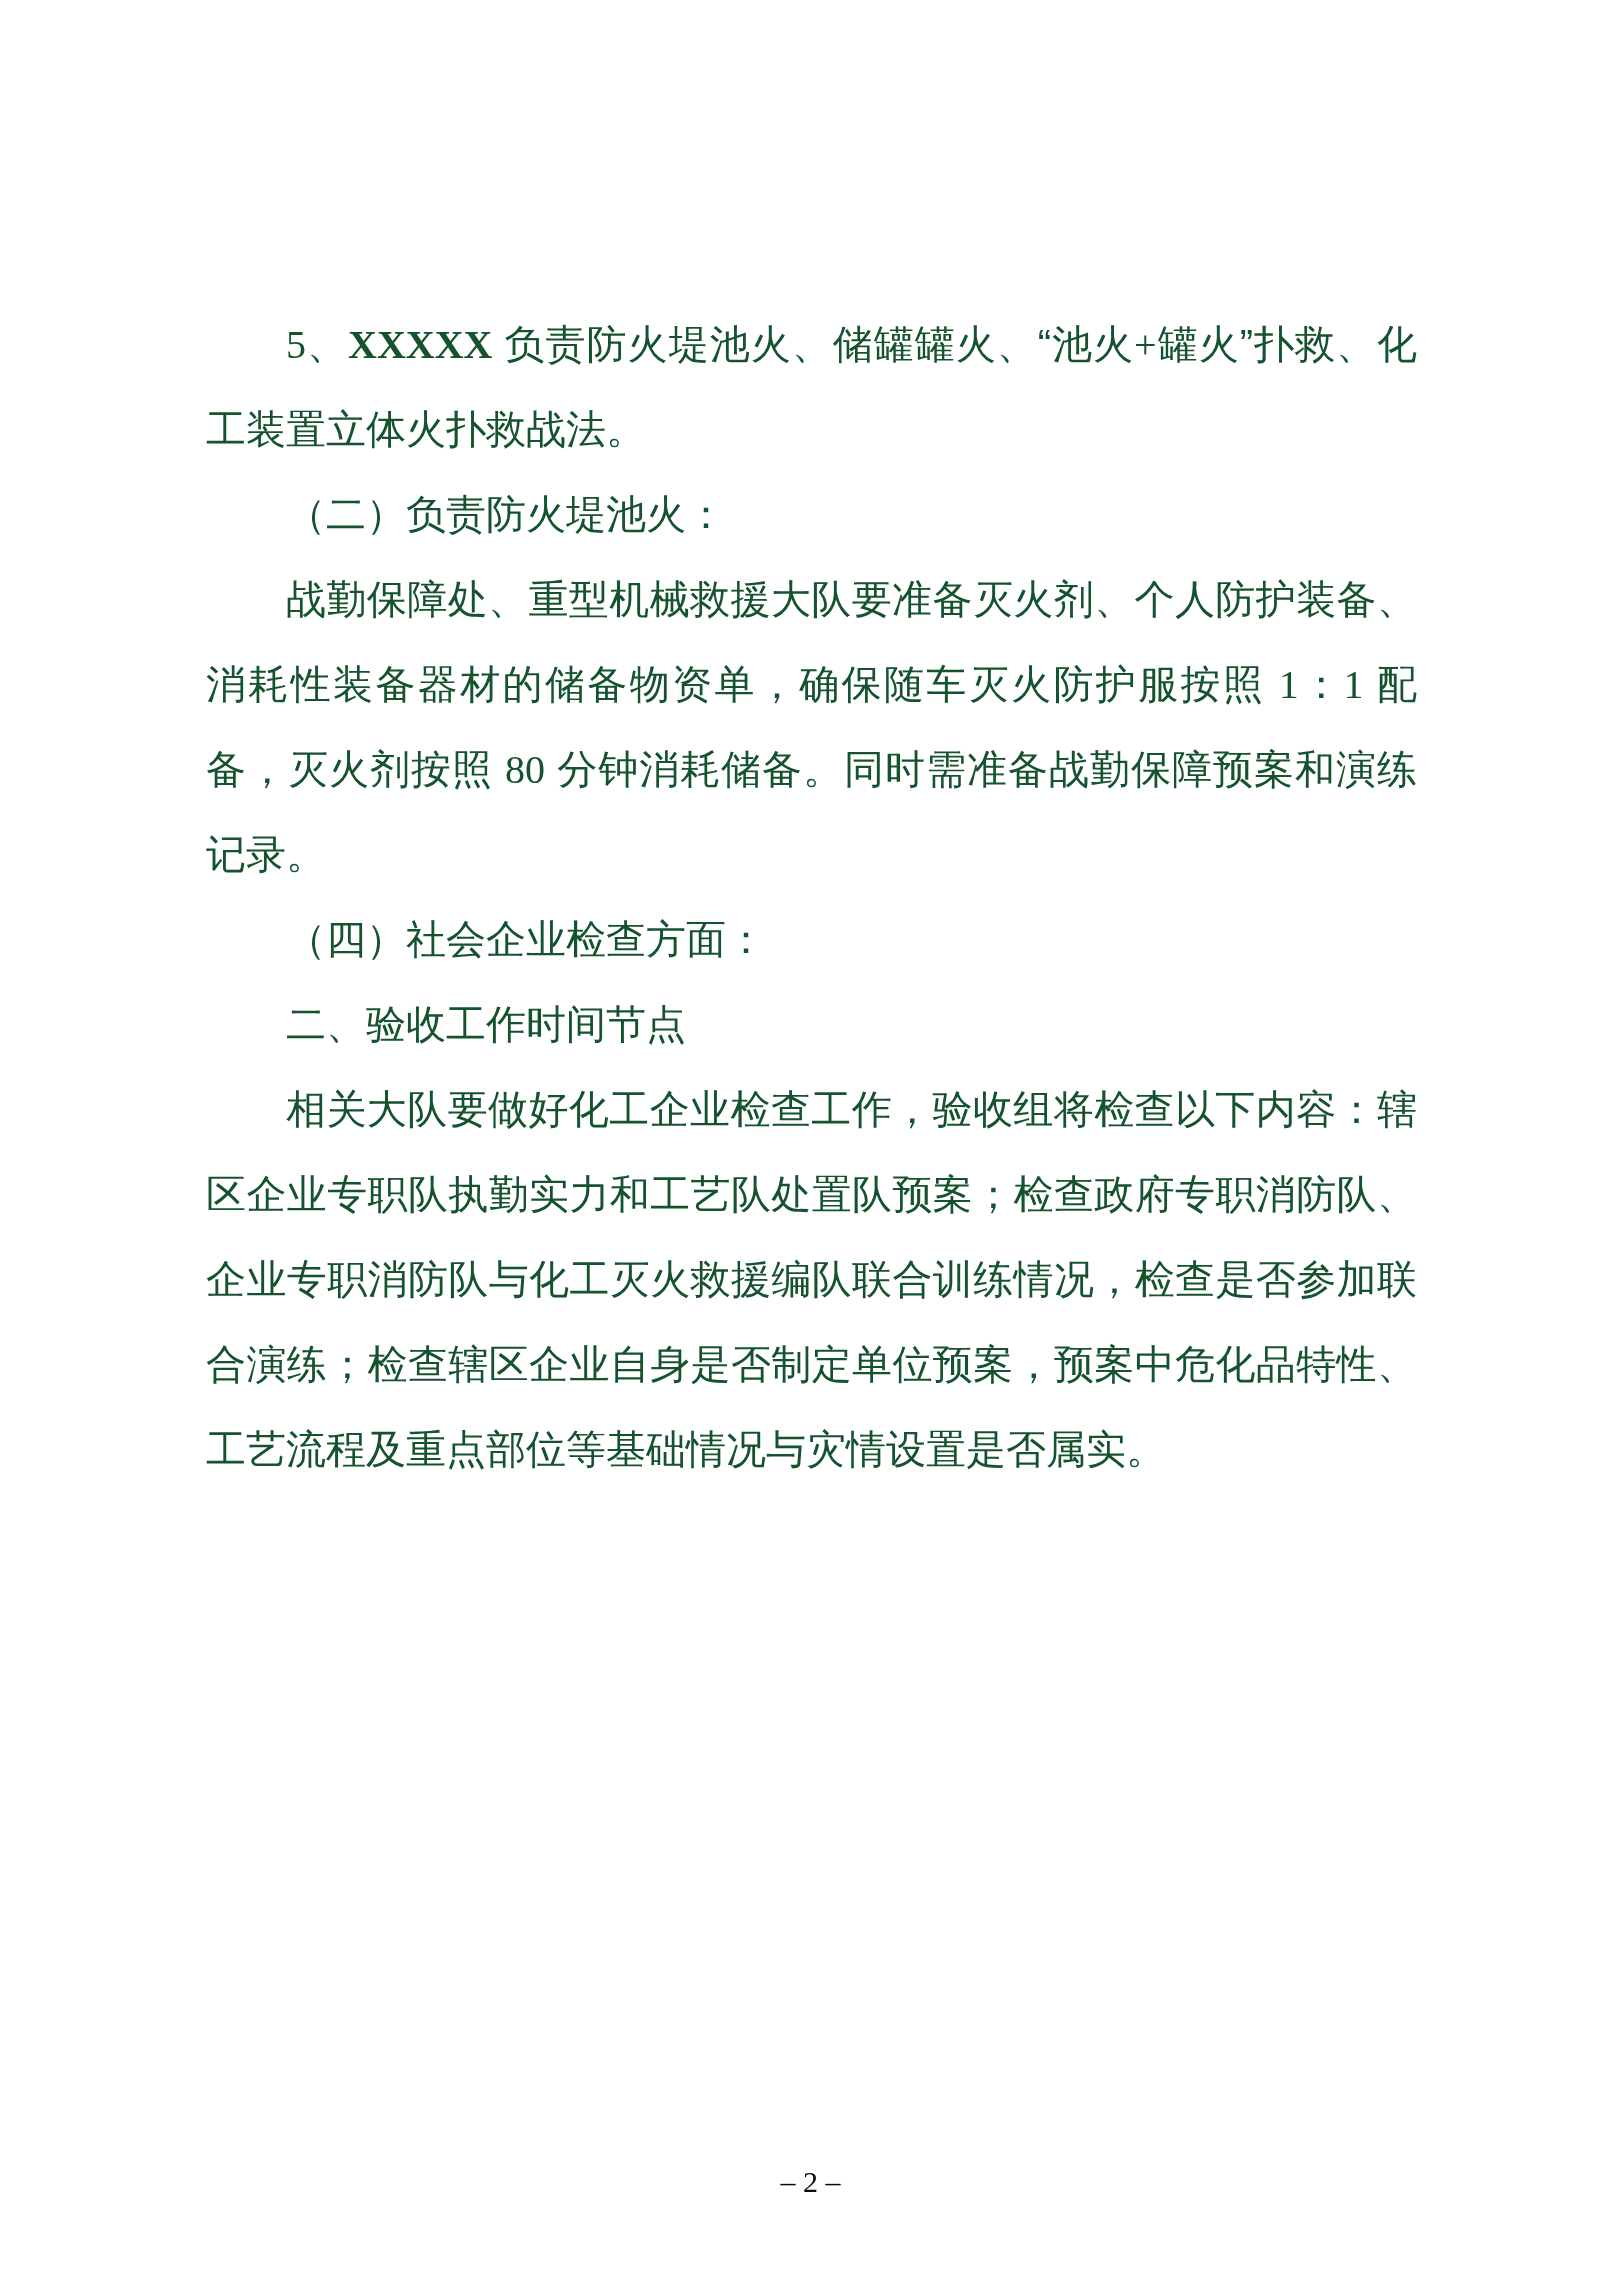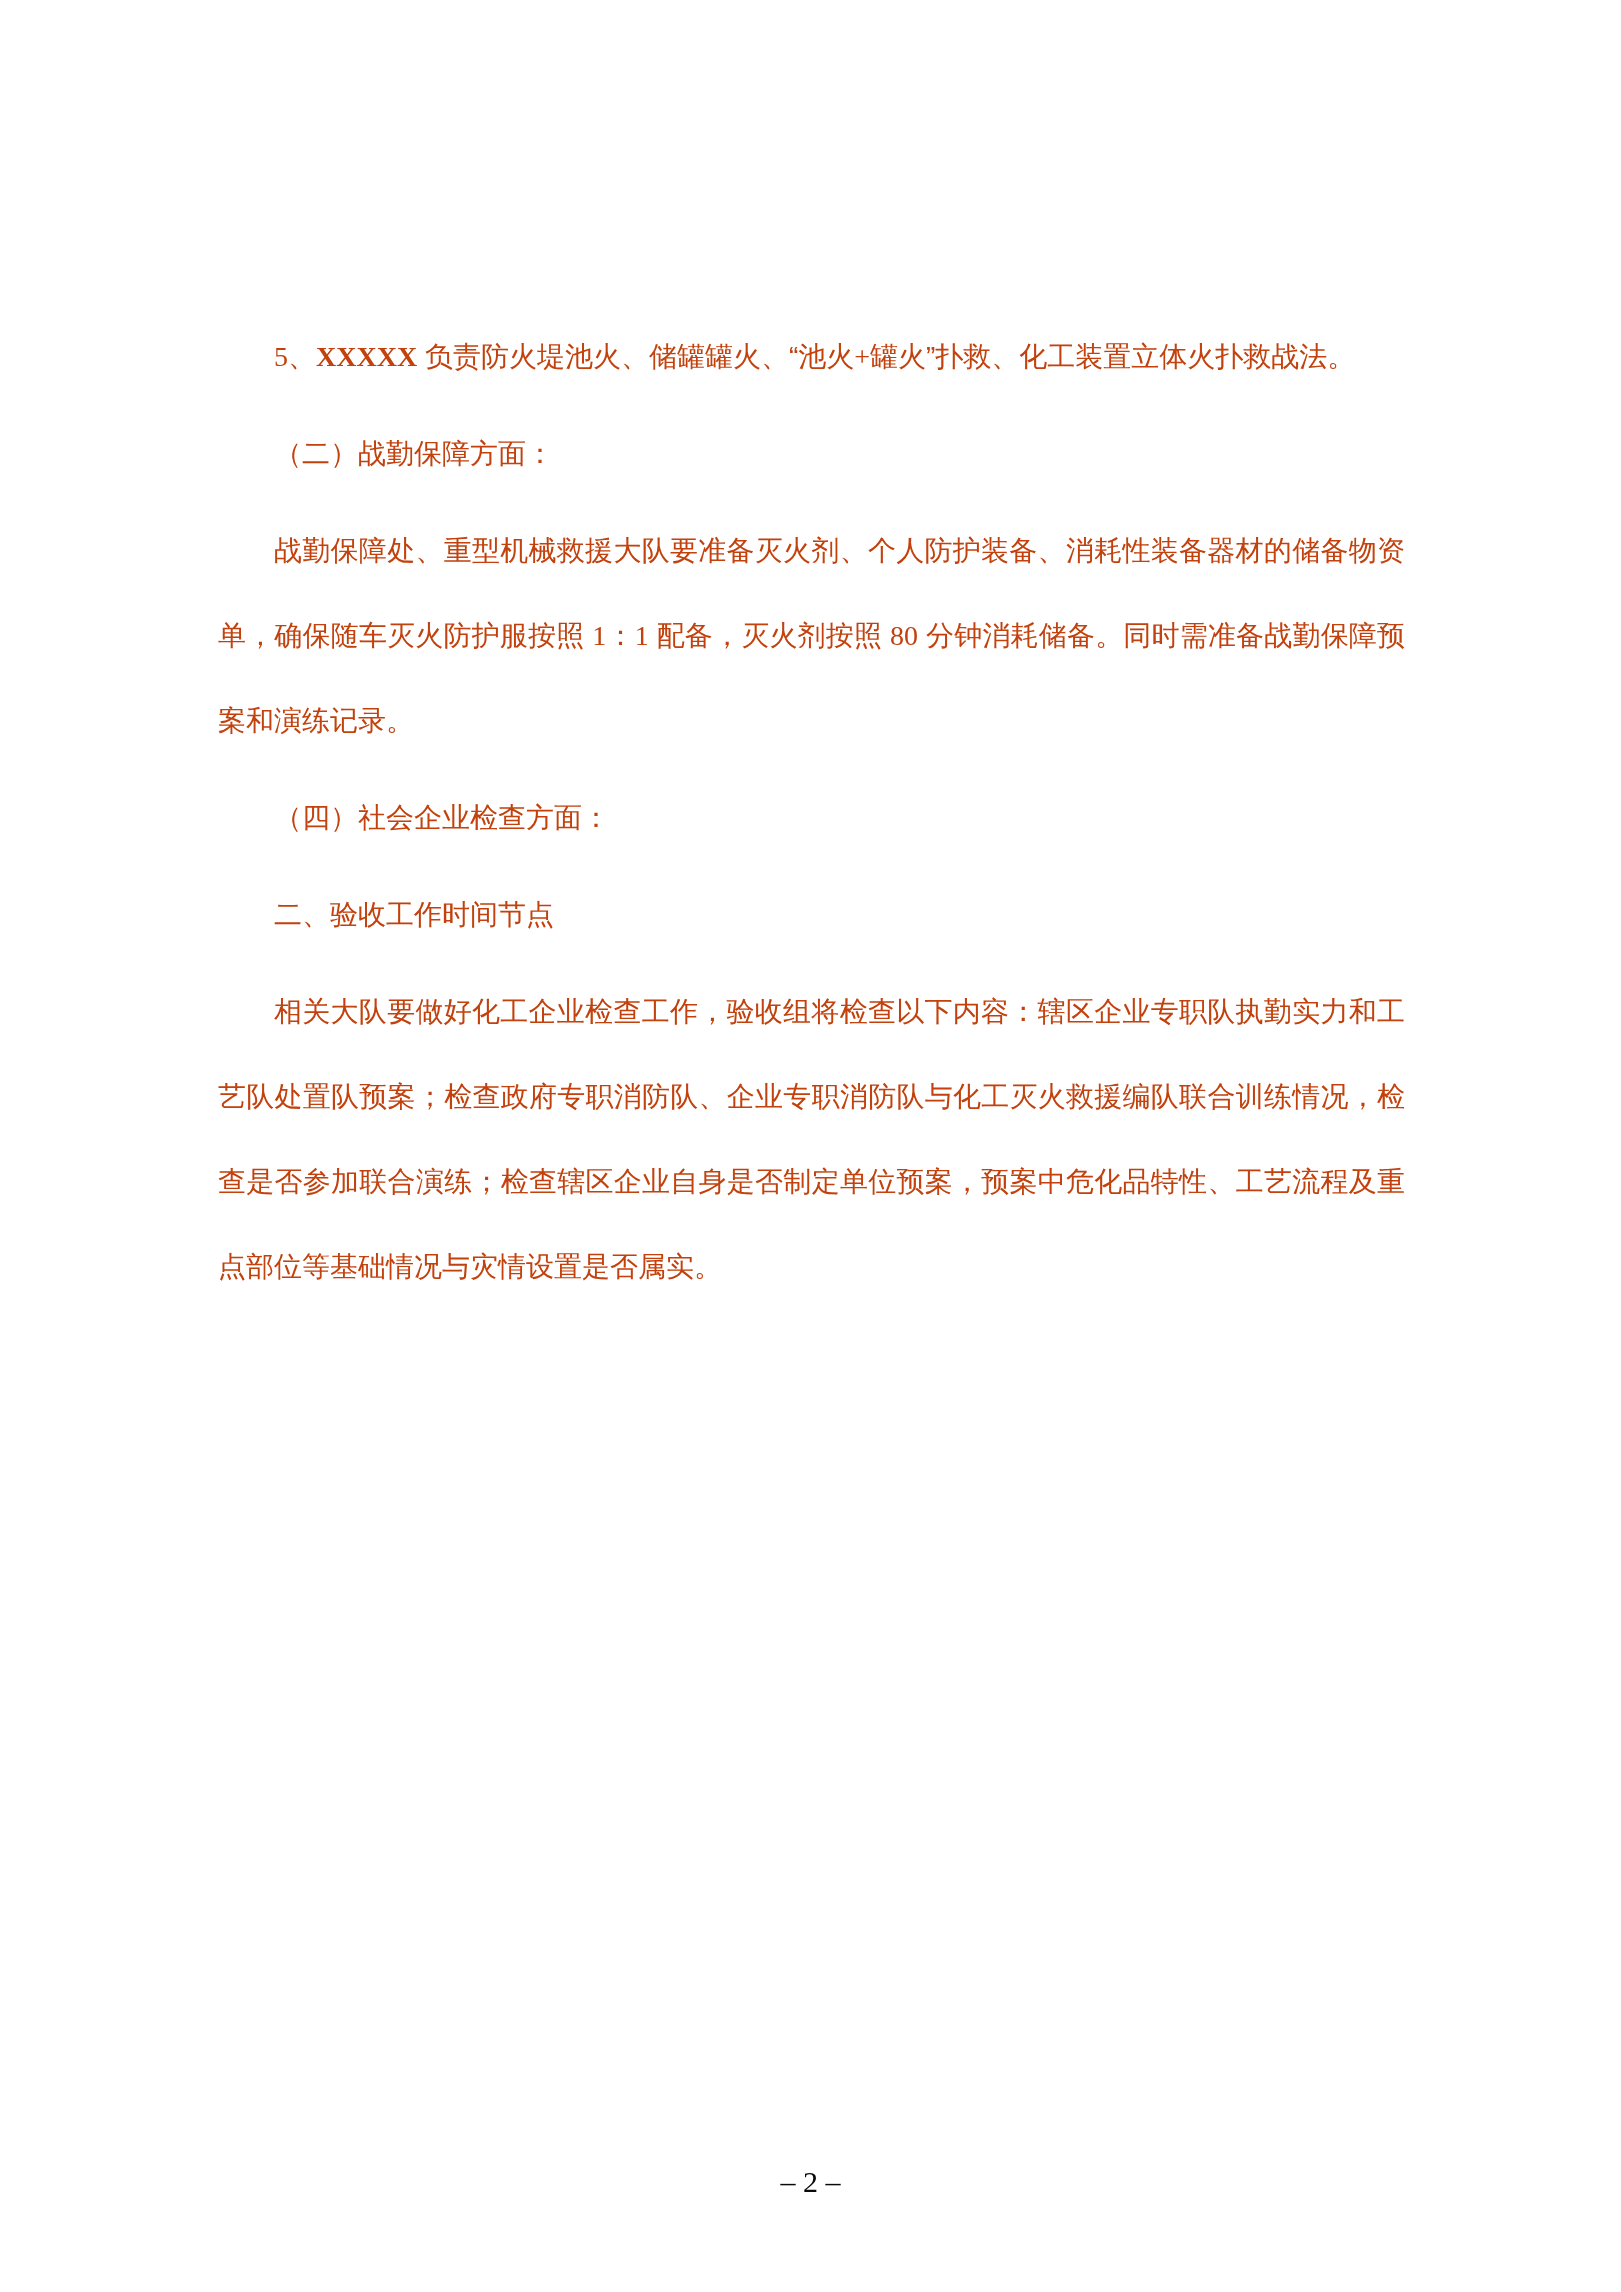--- a/index.html
+++ b/index.html
@@ -17,26 +17,26 @@
     overflow: hidden;
     margin: 0 auto;
   }
   .doc-body {
     position: absolute;
     left: 206px;
     top: 302px;
     width: 1211px;
   }
   p.para {
-    margin: 12px;
-    font-size: 28px;
+    margin: 0;
+    font-size: 40px;
     line-height: 85px;
     text-align: justify;
     text-indent: 2em;
-    color: #c2410c;
+    color: #14532d;
     word-break: break-all;
   }
   .latin {
     font-family: "Liberation Serif", "DejaVu Serif", serif;
   }
   .latin-bold {
     font-family: "Liberation Serif", "DejaVu Serif", serif;
     font-weight: bold;
   }
   .footer {
@@ -49,21 +49,21 @@
     color: #0a0a0a;
     font-family: "Liberation Serif", "DejaVu Serif", serif;
   }
 </style>
 </head>
 <body>
 
 <div class="page">
   <div class="doc-body">
       <p class="para body-paragraph"><span class="latin">5</span><span>、</span><span class="latin-bold">XXXXX</span><span> 负责防火堤池火、储罐罐火、“池火</span><span class="latin">+</span><span>罐火”扑救、化工装置立体火扑救战法。</span></p>
-      <p class="para section-heading"><span>（二）战勤保障方面：</span></p>
+      <p class="para section-heading"><span>（二）负责防火堤池火：</span></p>
       <p class="para body-paragraph"><span>战勤保障处、重型机械救援大队要准备灭火剂、个人防护装备、消耗性装备器材的储备物资单，确保随车灭火防护服按照 </span><span class="latin">1</span><span>：</span><span class="latin">1</span><span> 配备，灭火剂按照 </span><span class="latin">80</span><span> 分钟消耗储备。同时需准备战勤保障预案和演练记录。</span></p>
       <p class="para section-heading"><span>（四）社会企业检查方面：</span></p>
       <p class="para section-heading"><span>二、验收工作时间节点</span></p>
       <p class="para body-paragraph"><span>相关大队要做好化工企业检查工作，验收组将检查以下内容：辖区企业专职队执勤实力和工艺队处置队预案；检查政府专职消防队、企业专职消防队与化工灭火救援编队联合训练情况，检查是否参加联合演练；检查辖区企业自身是否制定单位预案，预案中危化品特性、工艺流程及重点部位等基础情况与灾情设置是否属实。</span></p>
     </div>
   <div class="footer">– 2 –</div>
 </div>
 
 
 </body></html>

